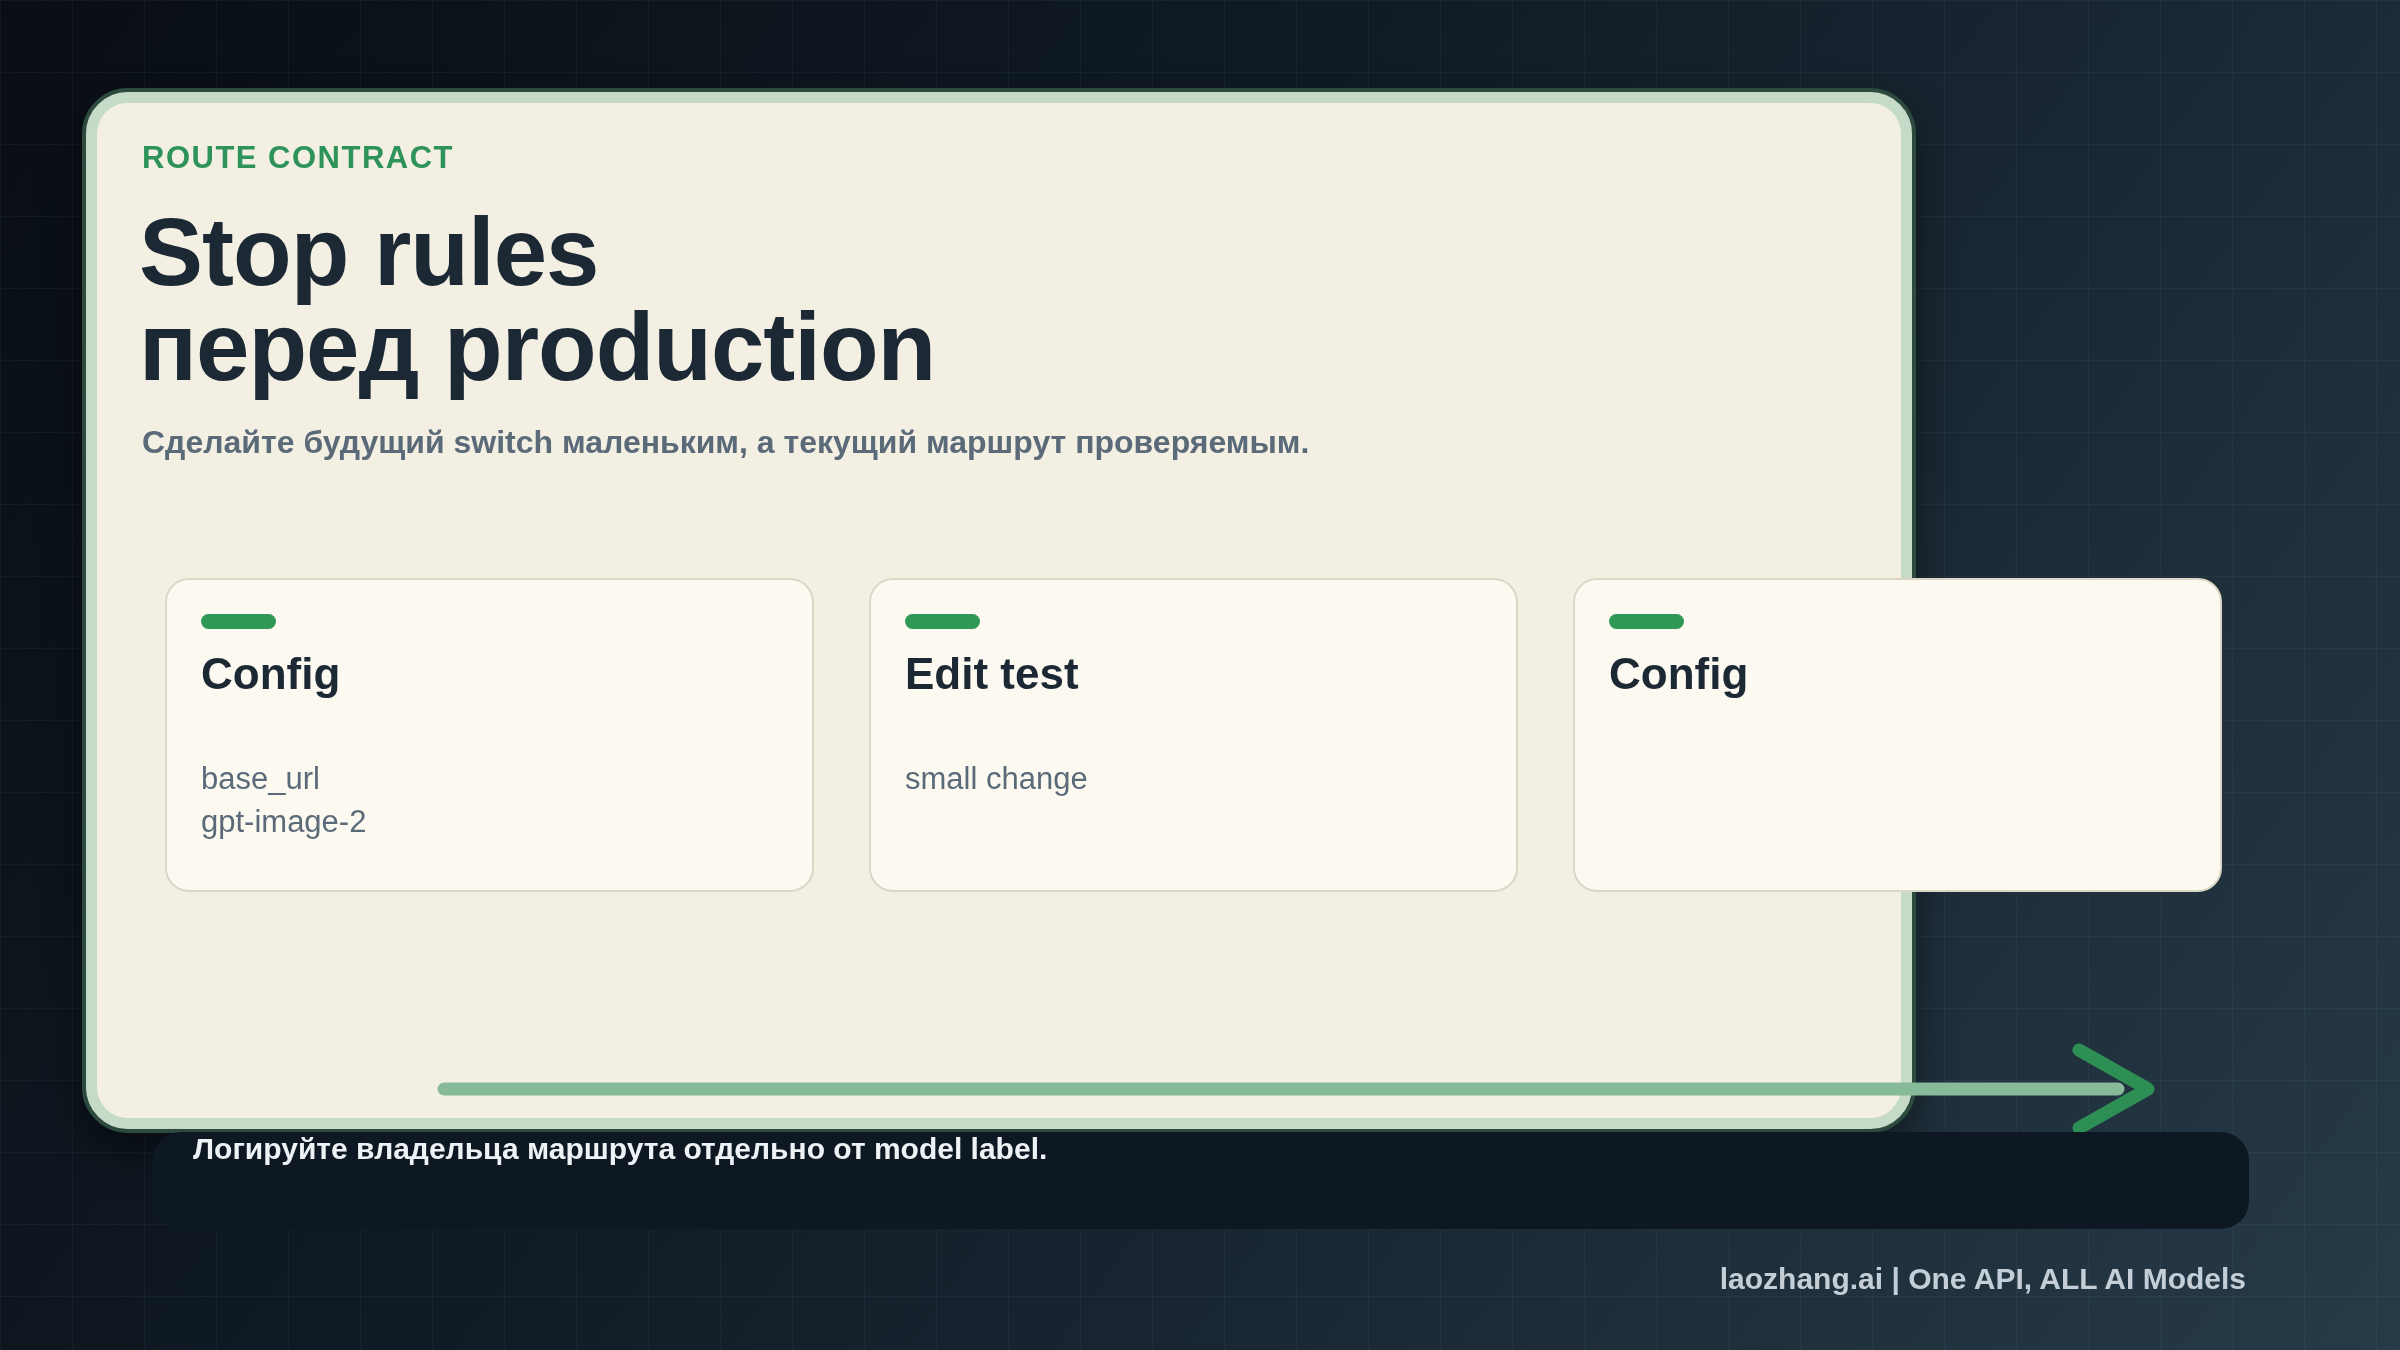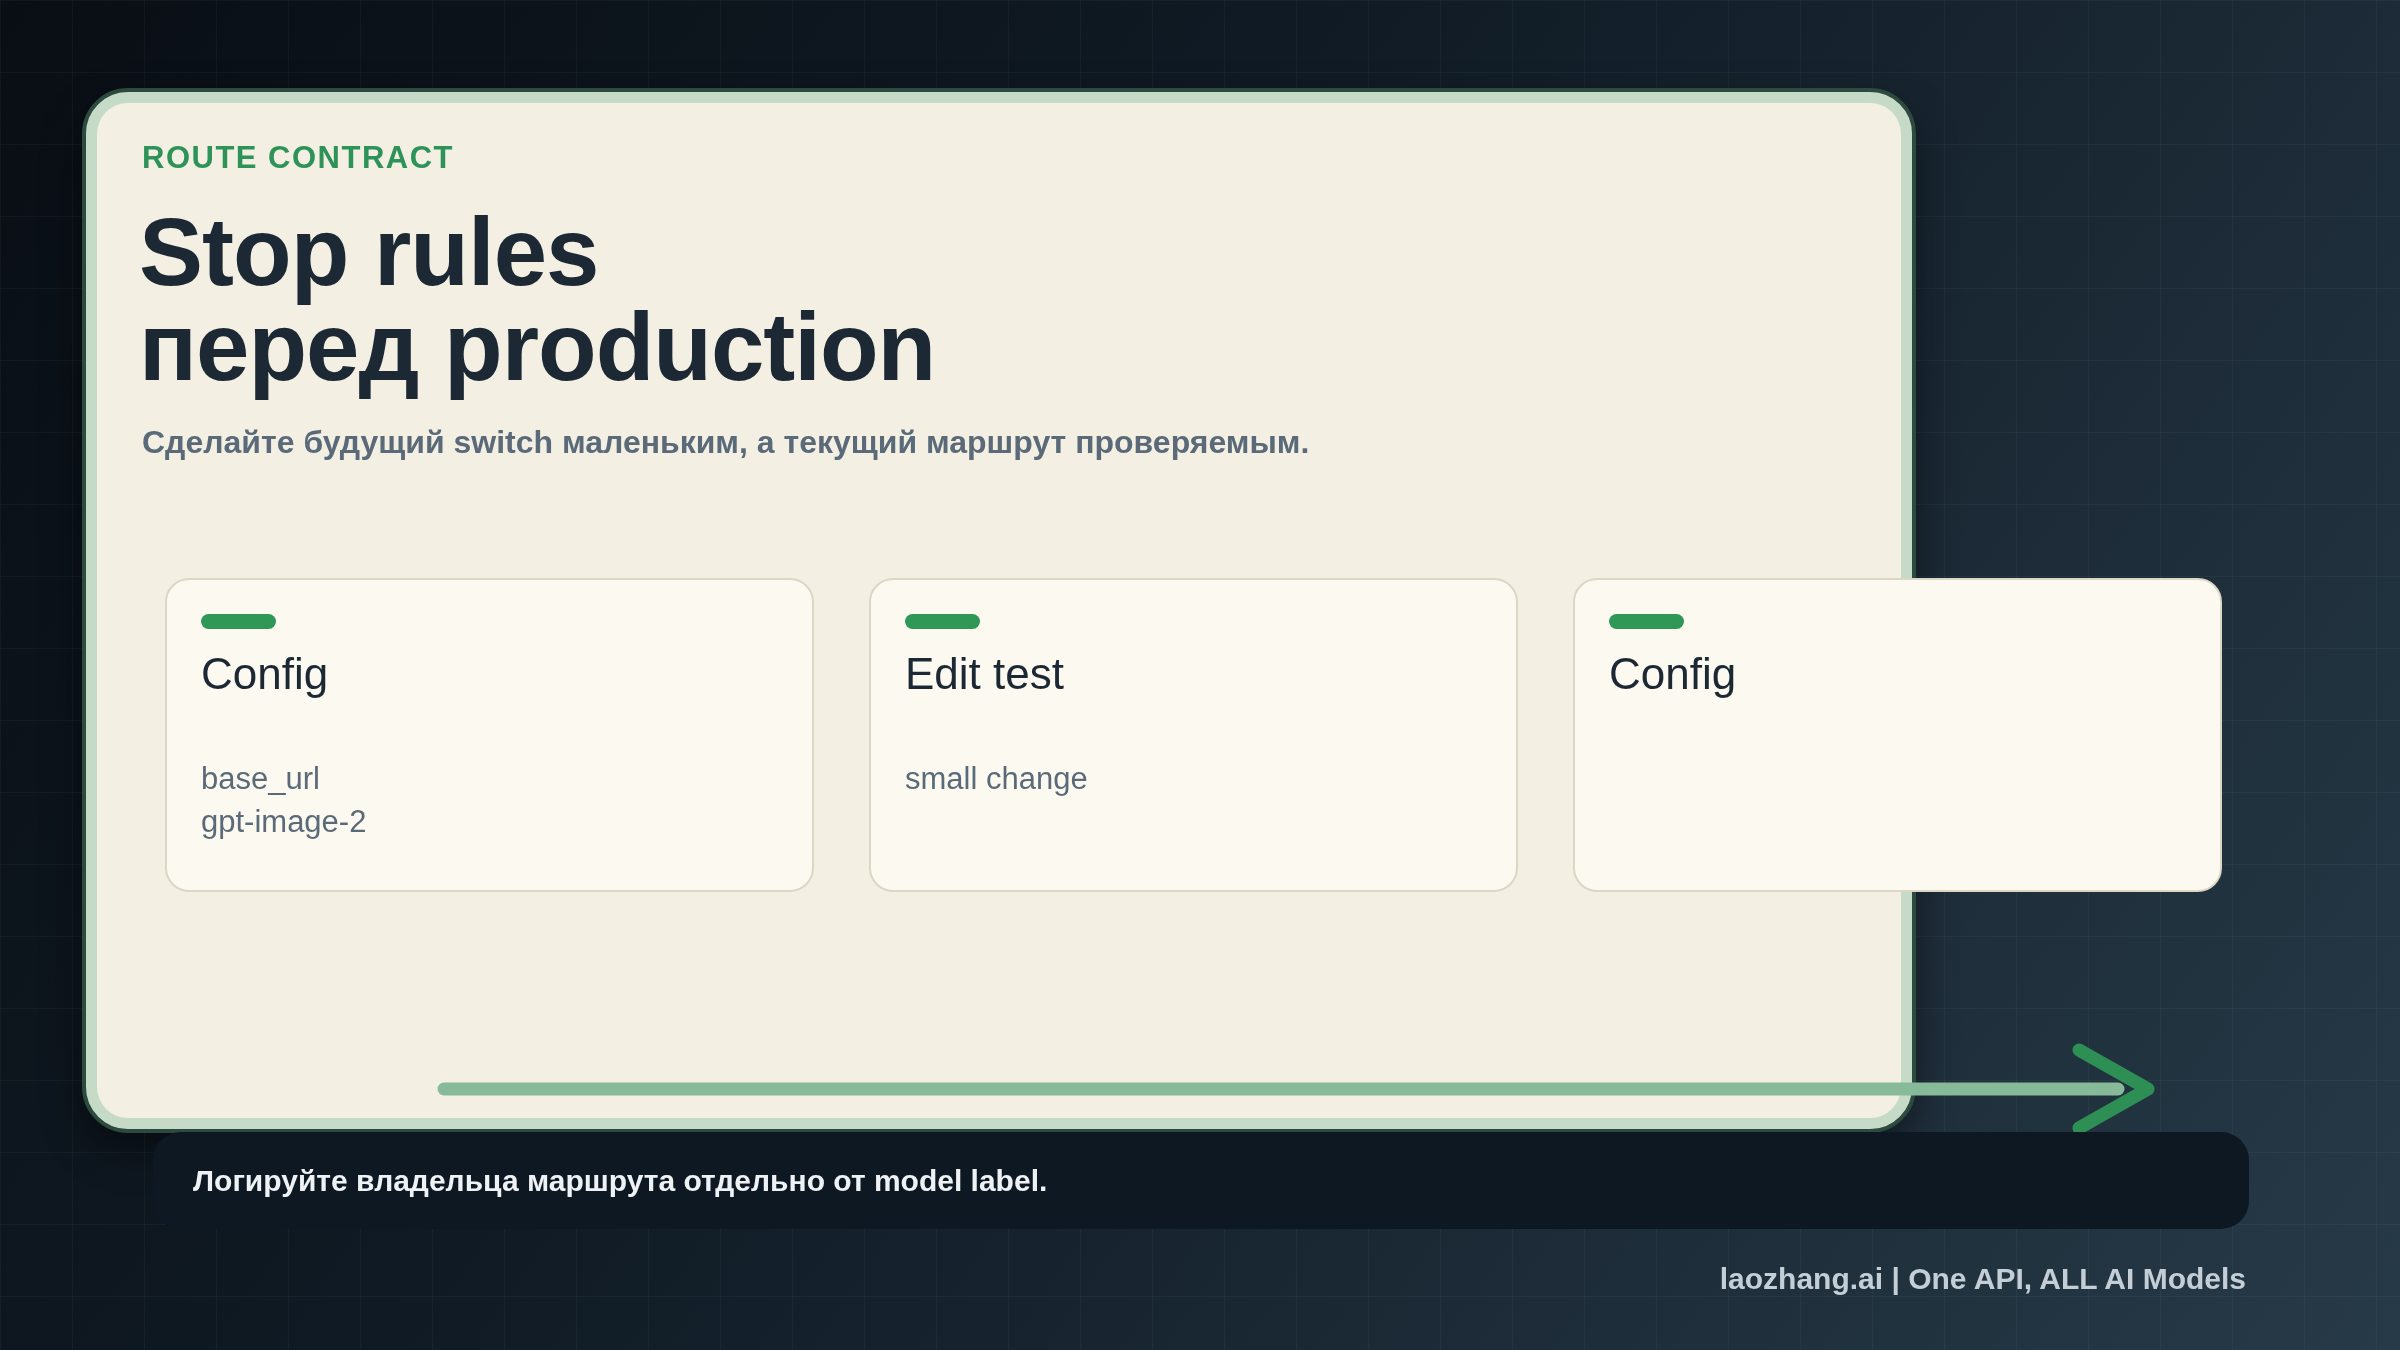--- a/index.html
+++ b/index.html
@@ -41,32 +41,32 @@
     width:649px;height:314px;
     background:var(--card-bg);
     border:2px solid #dcd7c4;
     border-radius:24px;
     padding:34px 34px 0 34px;
   }
   .pill{
     width:75px;height:15px;border-radius:8px;background:var(--accent);
   }
   .card-title{
-    margin-top:20px;font-size:44px;font-weight:normal;color:var(--ink);
+    margin-top:20px;font-size:44px;font-weight:bold;color:var(--ink);
   }
   .card-body{
     margin-top:58px;font-size:31px;line-height:43px;font-weight:normal;color:var(--muted);
   }
   .arrow-wrap{
     position:absolute;left:300px;top:950px;width:1800px;height:95px;
   }
   .footer-bar{
     position:absolute;left:153px;top:1132px;width:2096px;height:97px;
     background:#0d1823;border-radius:28px;
-    display:flex;align-items:center;padding-left:40px;
+    display:flex;align-items:flex-start;padding-left:40px;
   }
   .footer-note{
     font-size:30px;font-weight:bold;color:#eef2f5;
   }
   .watermark{
     position:absolute;right:154px;top:1262px;
     font-size:30px;font-weight:bold;color:#c4ced7;
   }
 </style>
 </head>

